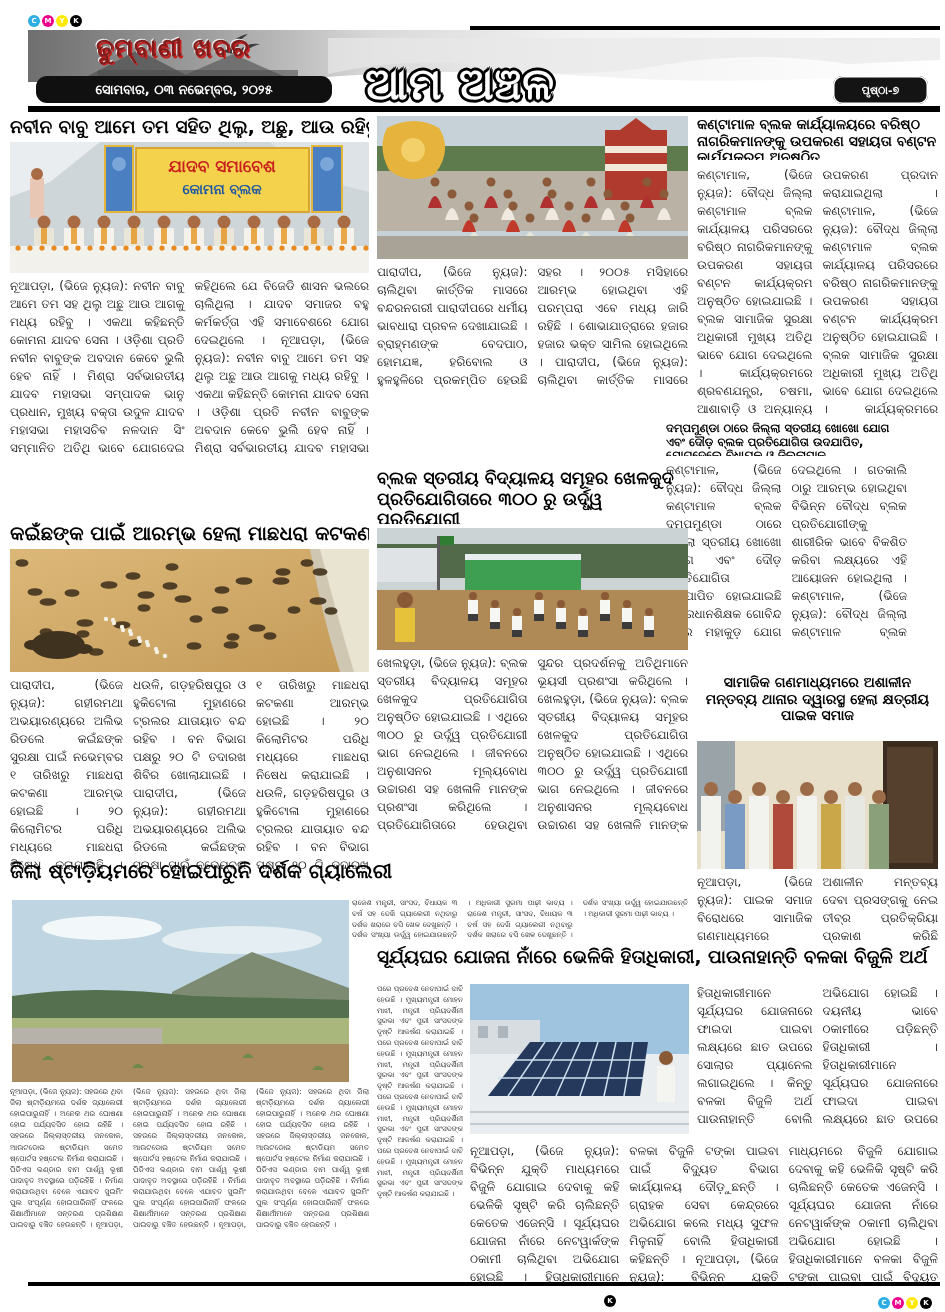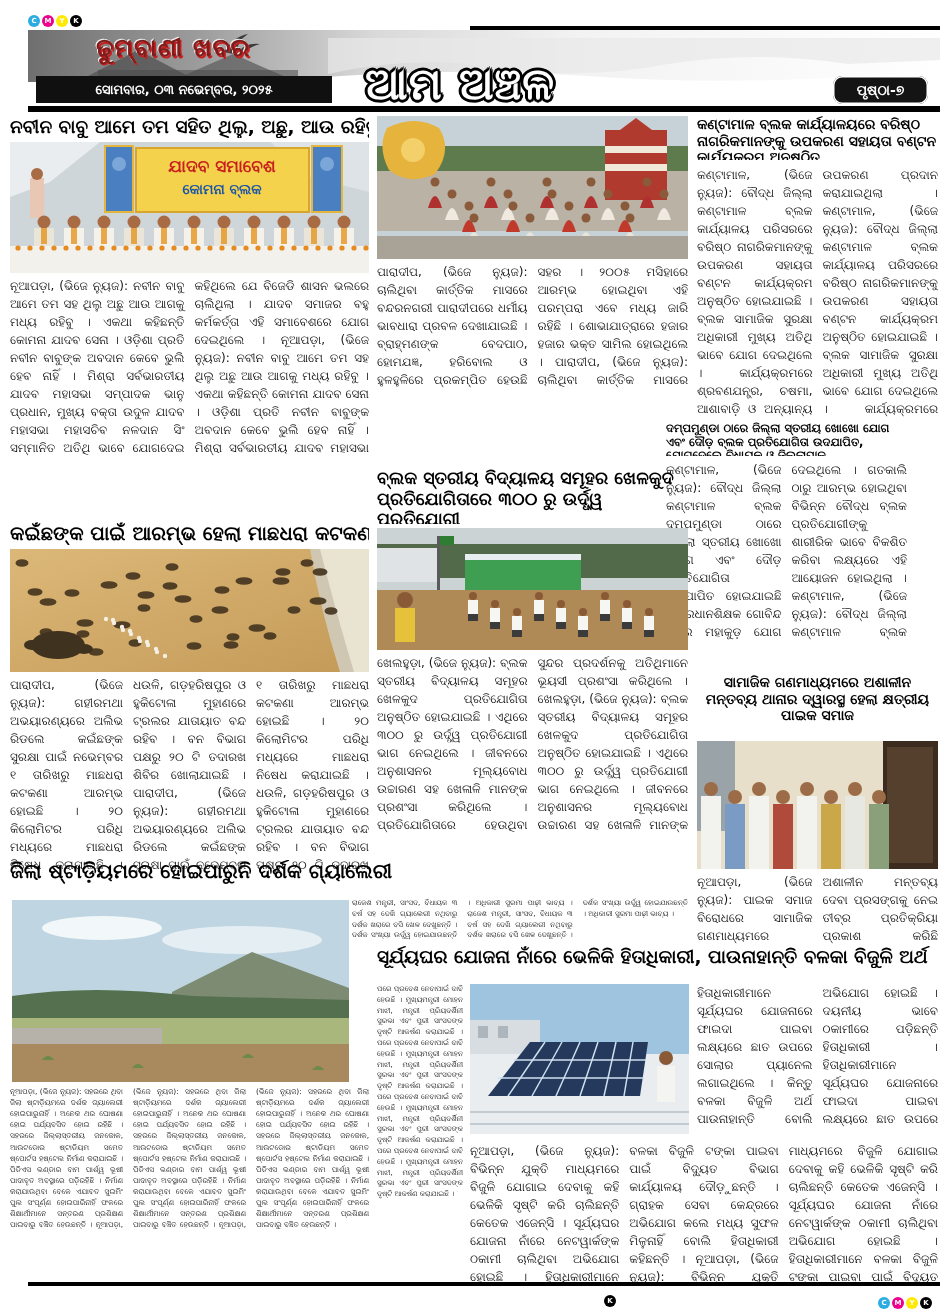--- a/index.html
+++ b/index.html
@@ -11,22 +11,22 @@
   .body-text{font-size:12px;line-height:1.5;text-align:justify;color:#161616;column-gap:10px;overflow:hidden;word-break:break-word;}
   .col1{column-count:1;}
   .col2{column-count:2;}
   .col3{column-count:3;}
   .rule{background:#000;}
   .regdot{width:12px;height:12px;border-radius:50%;display:inline-block;color:#fff;font-size:7px;font-weight:bold;text-align:center;line-height:12px;margin-right:2px;}
   .dot-c{background:#2bace2;}
   .dot-m{background:#ec008c;}
   .dot-y{background:#ffe900;color:#fff;}
   .dot-k{background:#000;}
-  .datebox{background:#101010;color:#fff;font-size:13px;font-weight:bold;display:flex;align-items:center;justify-content:center;border-radius:0;}
-  .pagebadge{background:#141414;color:#fff;font-size:14px;font-weight:bold;display:flex;align-items:center;justify-content:center;border-radius:9px;box-shadow:inset 0 0 0 1.5px #fff;}
+  .datebox{background:#101010;color:#fff;font-size:13px;font-weight:bold;display:flex;align-items:center;justify-content:center;border-radius:11px;}
+  .pagebadge{background:#141414;color:#fff;font-size:11px;font-weight:bold;display:flex;align-items:center;justify-content:center;border-radius:9px;box-shadow:inset 0 0 0 1.5px #fff;}
   .bigtitle{font-size:44px;font-weight:bold;color:#fff;letter-spacing:1px;
     text-shadow:-2px -2px 0 #000,2px -2px 0 #000,-2px 2px 0 #000,2px 2px 0 #000,0 3px 0 #000,0 -3px 0 #000,3px 0 0 #000,-3px 0 0 #000;}
   .mastlogo{font-size:25px;font-weight:bold;color:#7f1d1d;text-shadow:1.5px 1.5px 0 #c8201f, -1px -1px 0 #efefef;letter-spacing:1px;}
   svg{display:block;}
 </style>
 </head>
 <body>
 
 <div class="abs" style="left:28px;top:8px;">
   <span class="regdot dot-c">C</span><span class="regdot dot-m">M</span><span class="regdot dot-y">Y</span><span class="regdot dot-k">K</span>

